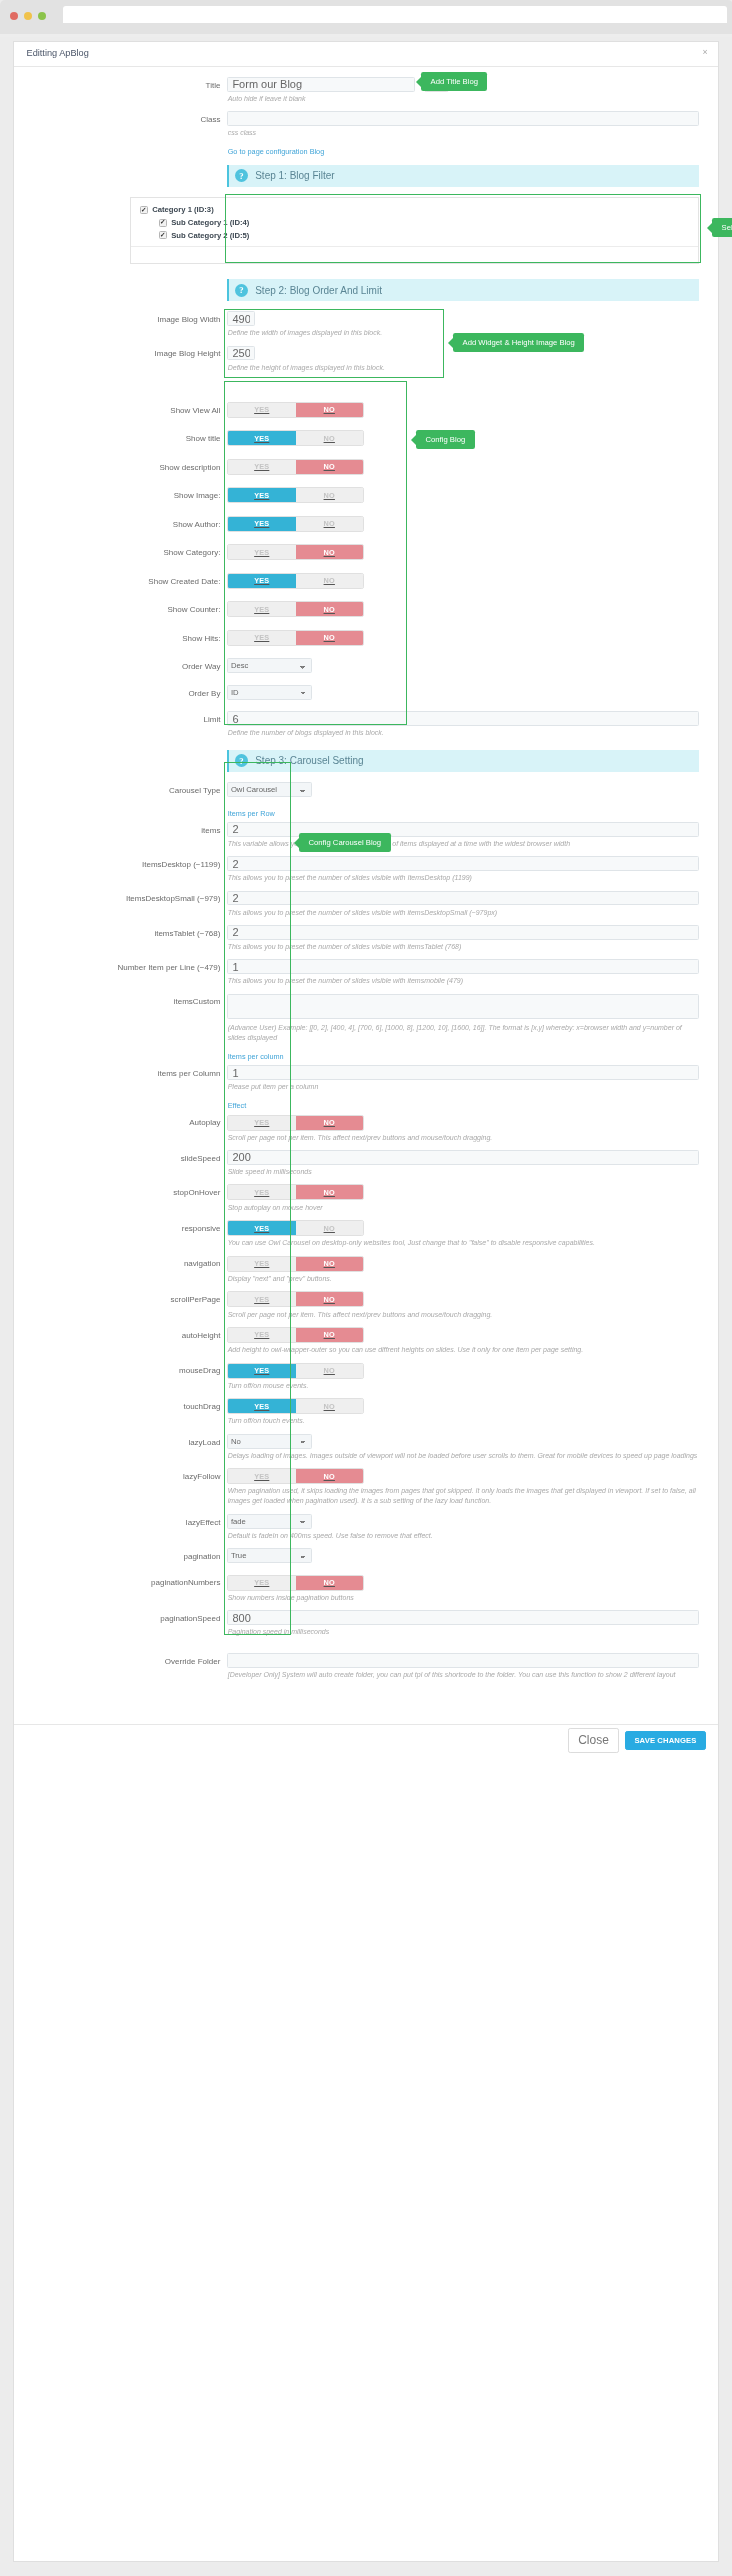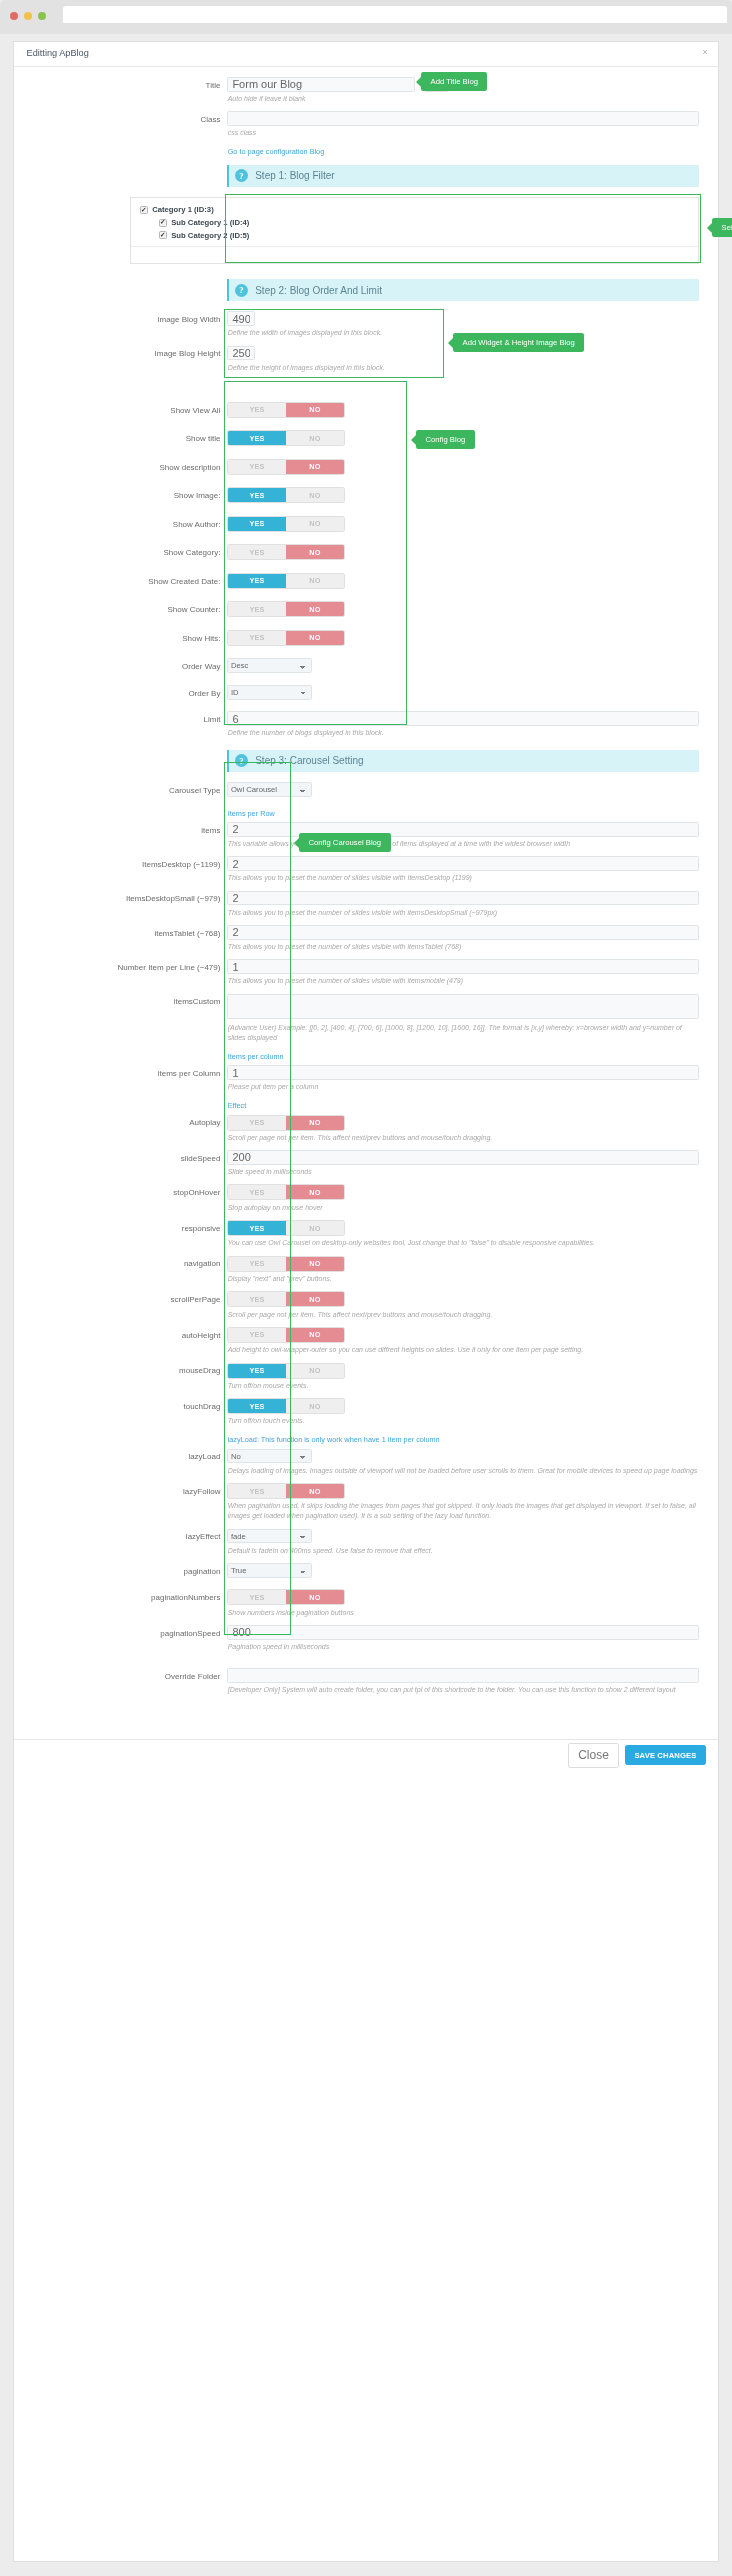--- a/index.html
+++ b/index.html
@@ -81,21 +81,21 @@
     height:22px; display:flex; align-items:center; margin:4.4px 0 10.3px 0;
   }
   .q-icon {
     width:13px; height:13px; border-radius:50%; background:#4fc3de; color:#fff;
     font-size:8.8px; font-weight:bold; display:flex; align-items:center; justify-content:center;
     margin-left:5.9px; flex:none; font-family:"Liberation Serif", serif;
   }
   .step-text { margin-left:7.3px; font-size:10px; color:#5a8594; }
 
   
-  .toggle { display:flex; width:118px; height:16px; border-radius:2.2px; overflow:hidden; border:0.7px solid #e0e0e0; }
+  .toggle { display:flex; width:137px; height:16px; border-radius:2.2px; overflow:hidden; border:0.7px solid #e0e0e0;text-decoration:underline; }
   .toggle .half {
     flex:1; display:flex; align-items:center; justify-content:center;
     font-size:7.3px; font-weight:bold; letter-spacing:0.2px; cursor:pointer;
   }
   .toggle .half.off { background:#efefef; color:#c3c3c3; }
   .toggle .half.on-yes { background:#34b3d6; color:#fff; }
   .toggle .half.on-no { background:#e58b92; color:#fff; }
 
   
   .callout {
@@ -558,24 +558,20 @@
         <div class="lbl">touchDrag</div>
         <div class="ctl">
           <div class="toggle">
             <div class="half on-yes">YES</div>
             <div class="half off">NO</div>
           </div>
           <div class="hint">Turn off/on touch events.</div>
         </div>
       </div>
 
-      <div class="row">
-        <div class="lbl"></div>
-        <div class="ctl"><span class="bluelink">lazyLoad: This function is only work when have 1 item per column</span></div>
-      </div>
 
       <div class="row">
         <div class="lbl">lazyLoad</div>
         <div class="ctl">
           <select class="sel">
             <option>No</option>
           </select>
           <div class="hint">Delays loading of images. Images outside of viewport will not be loaded before user scrolls to them. Great for mobile devices to speed up page loadings</div>
         </div>
       </div>

